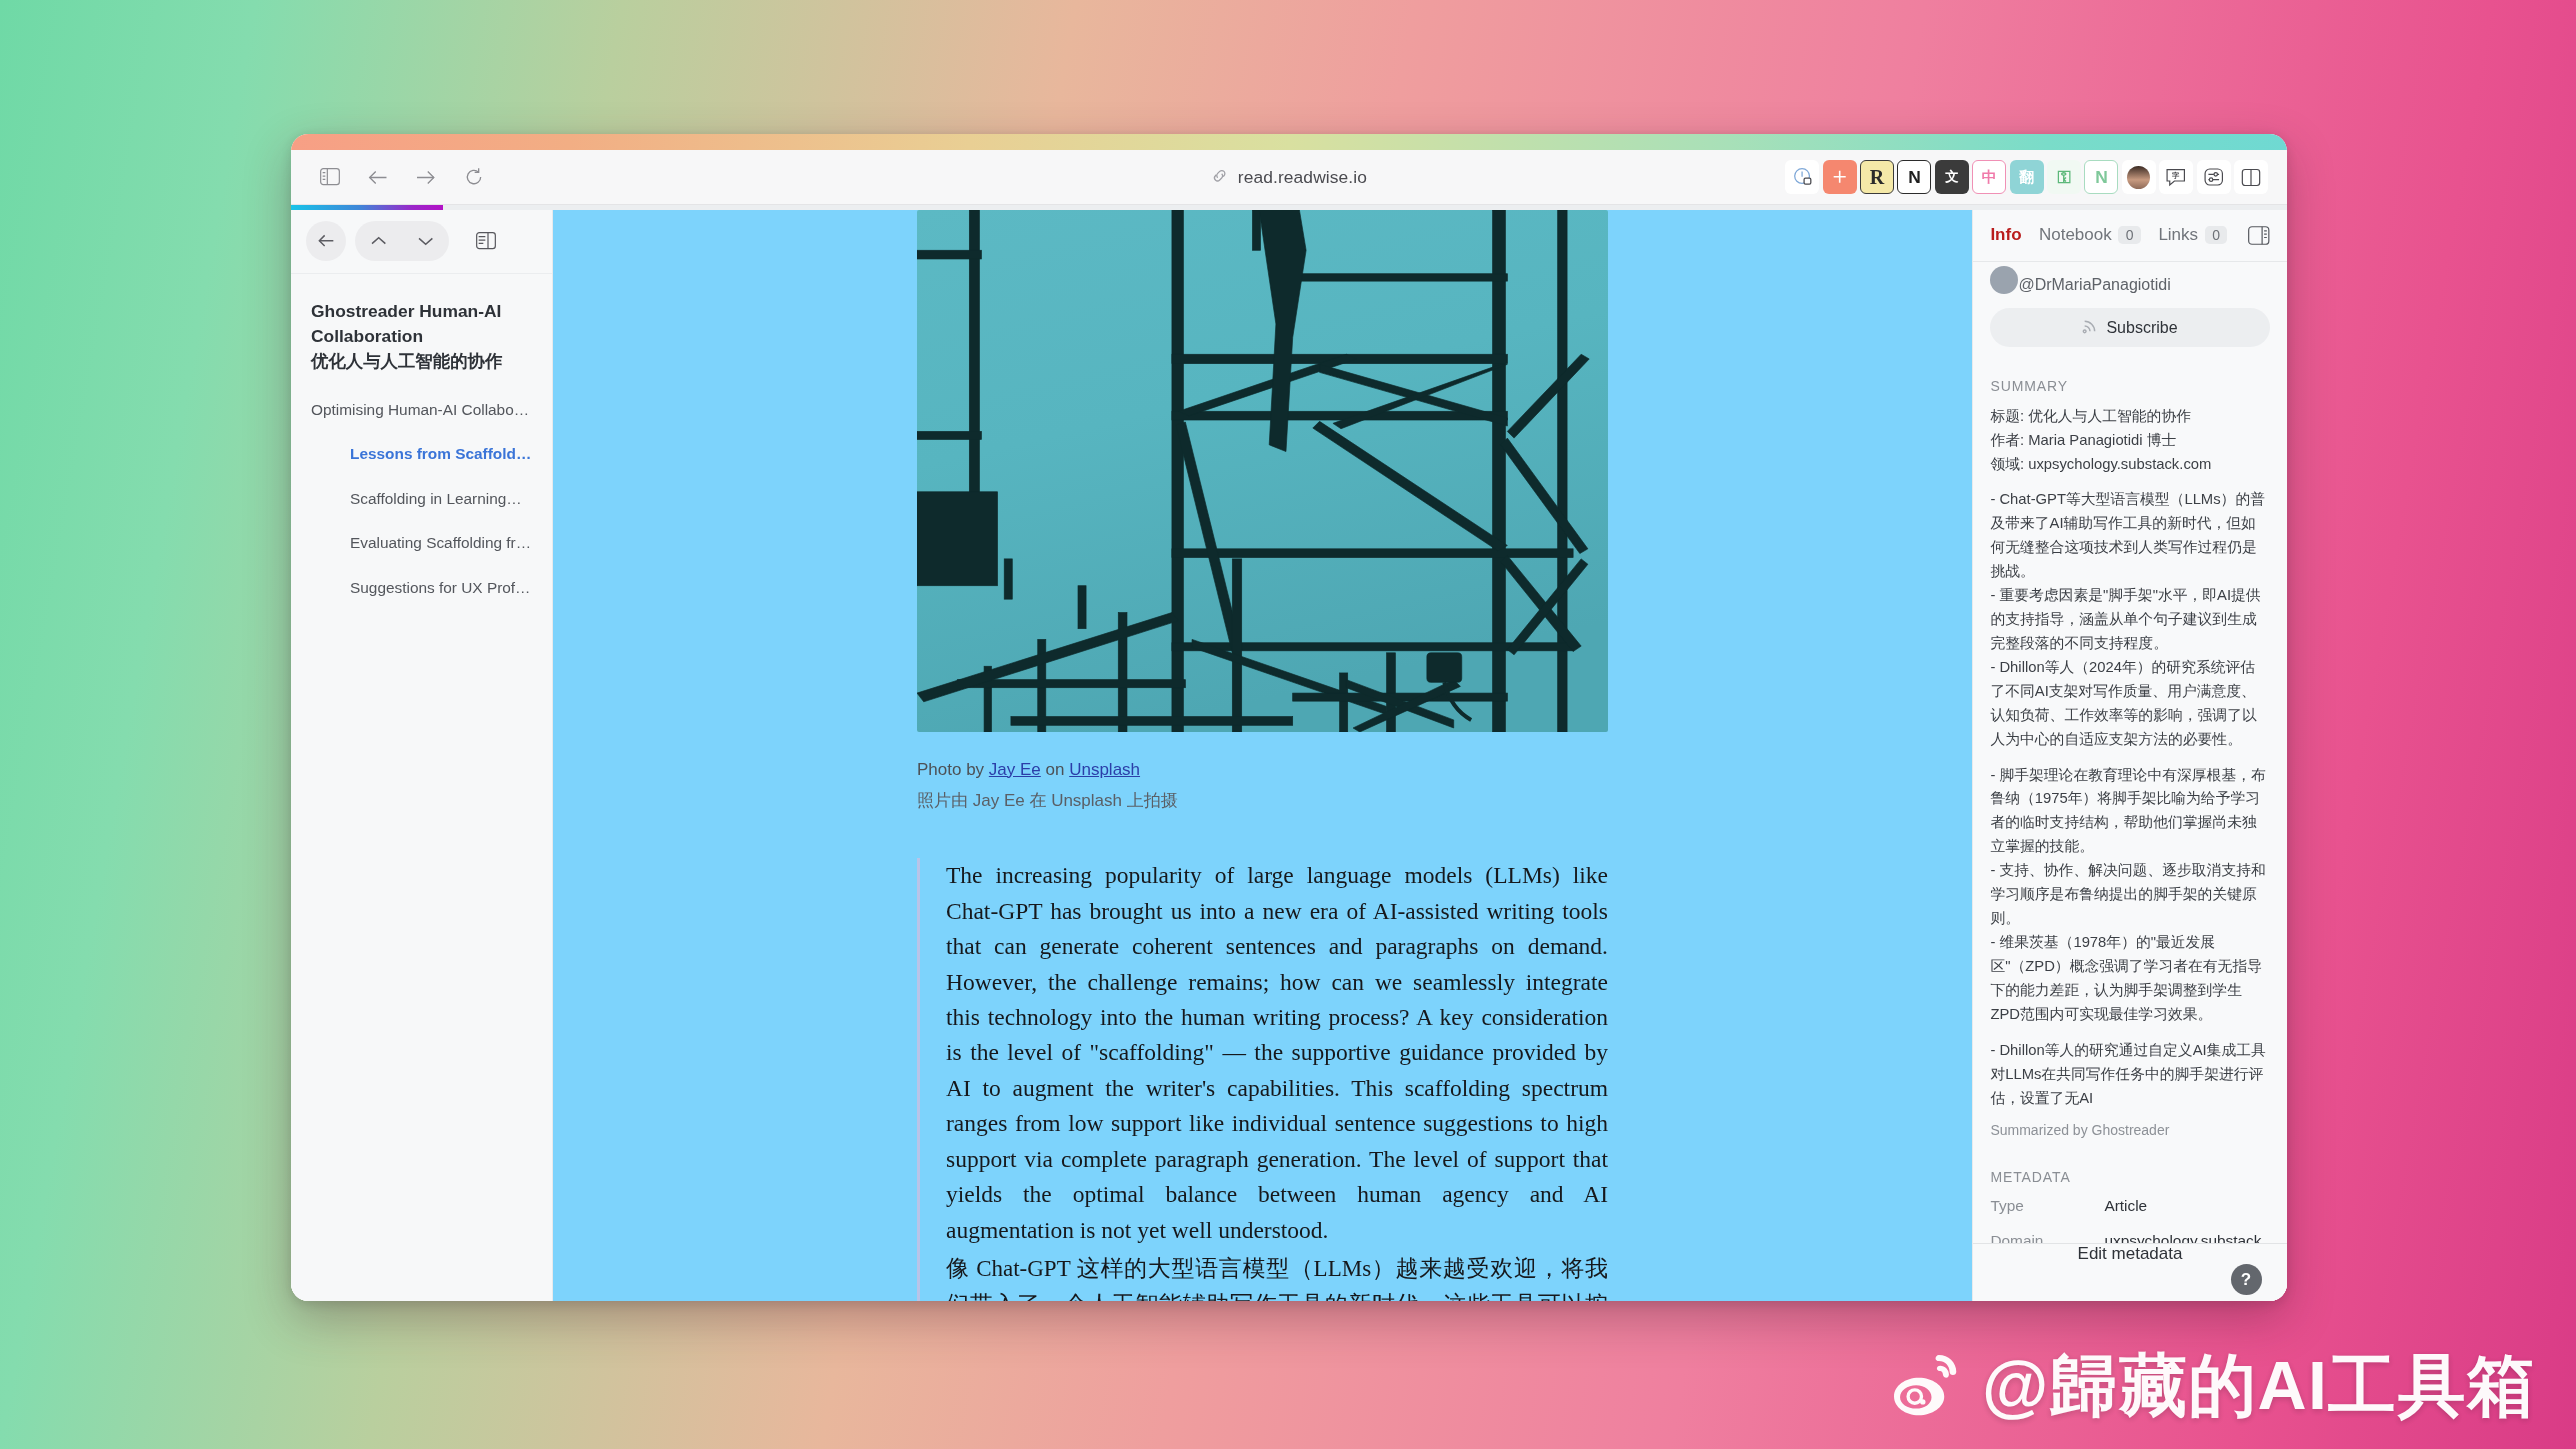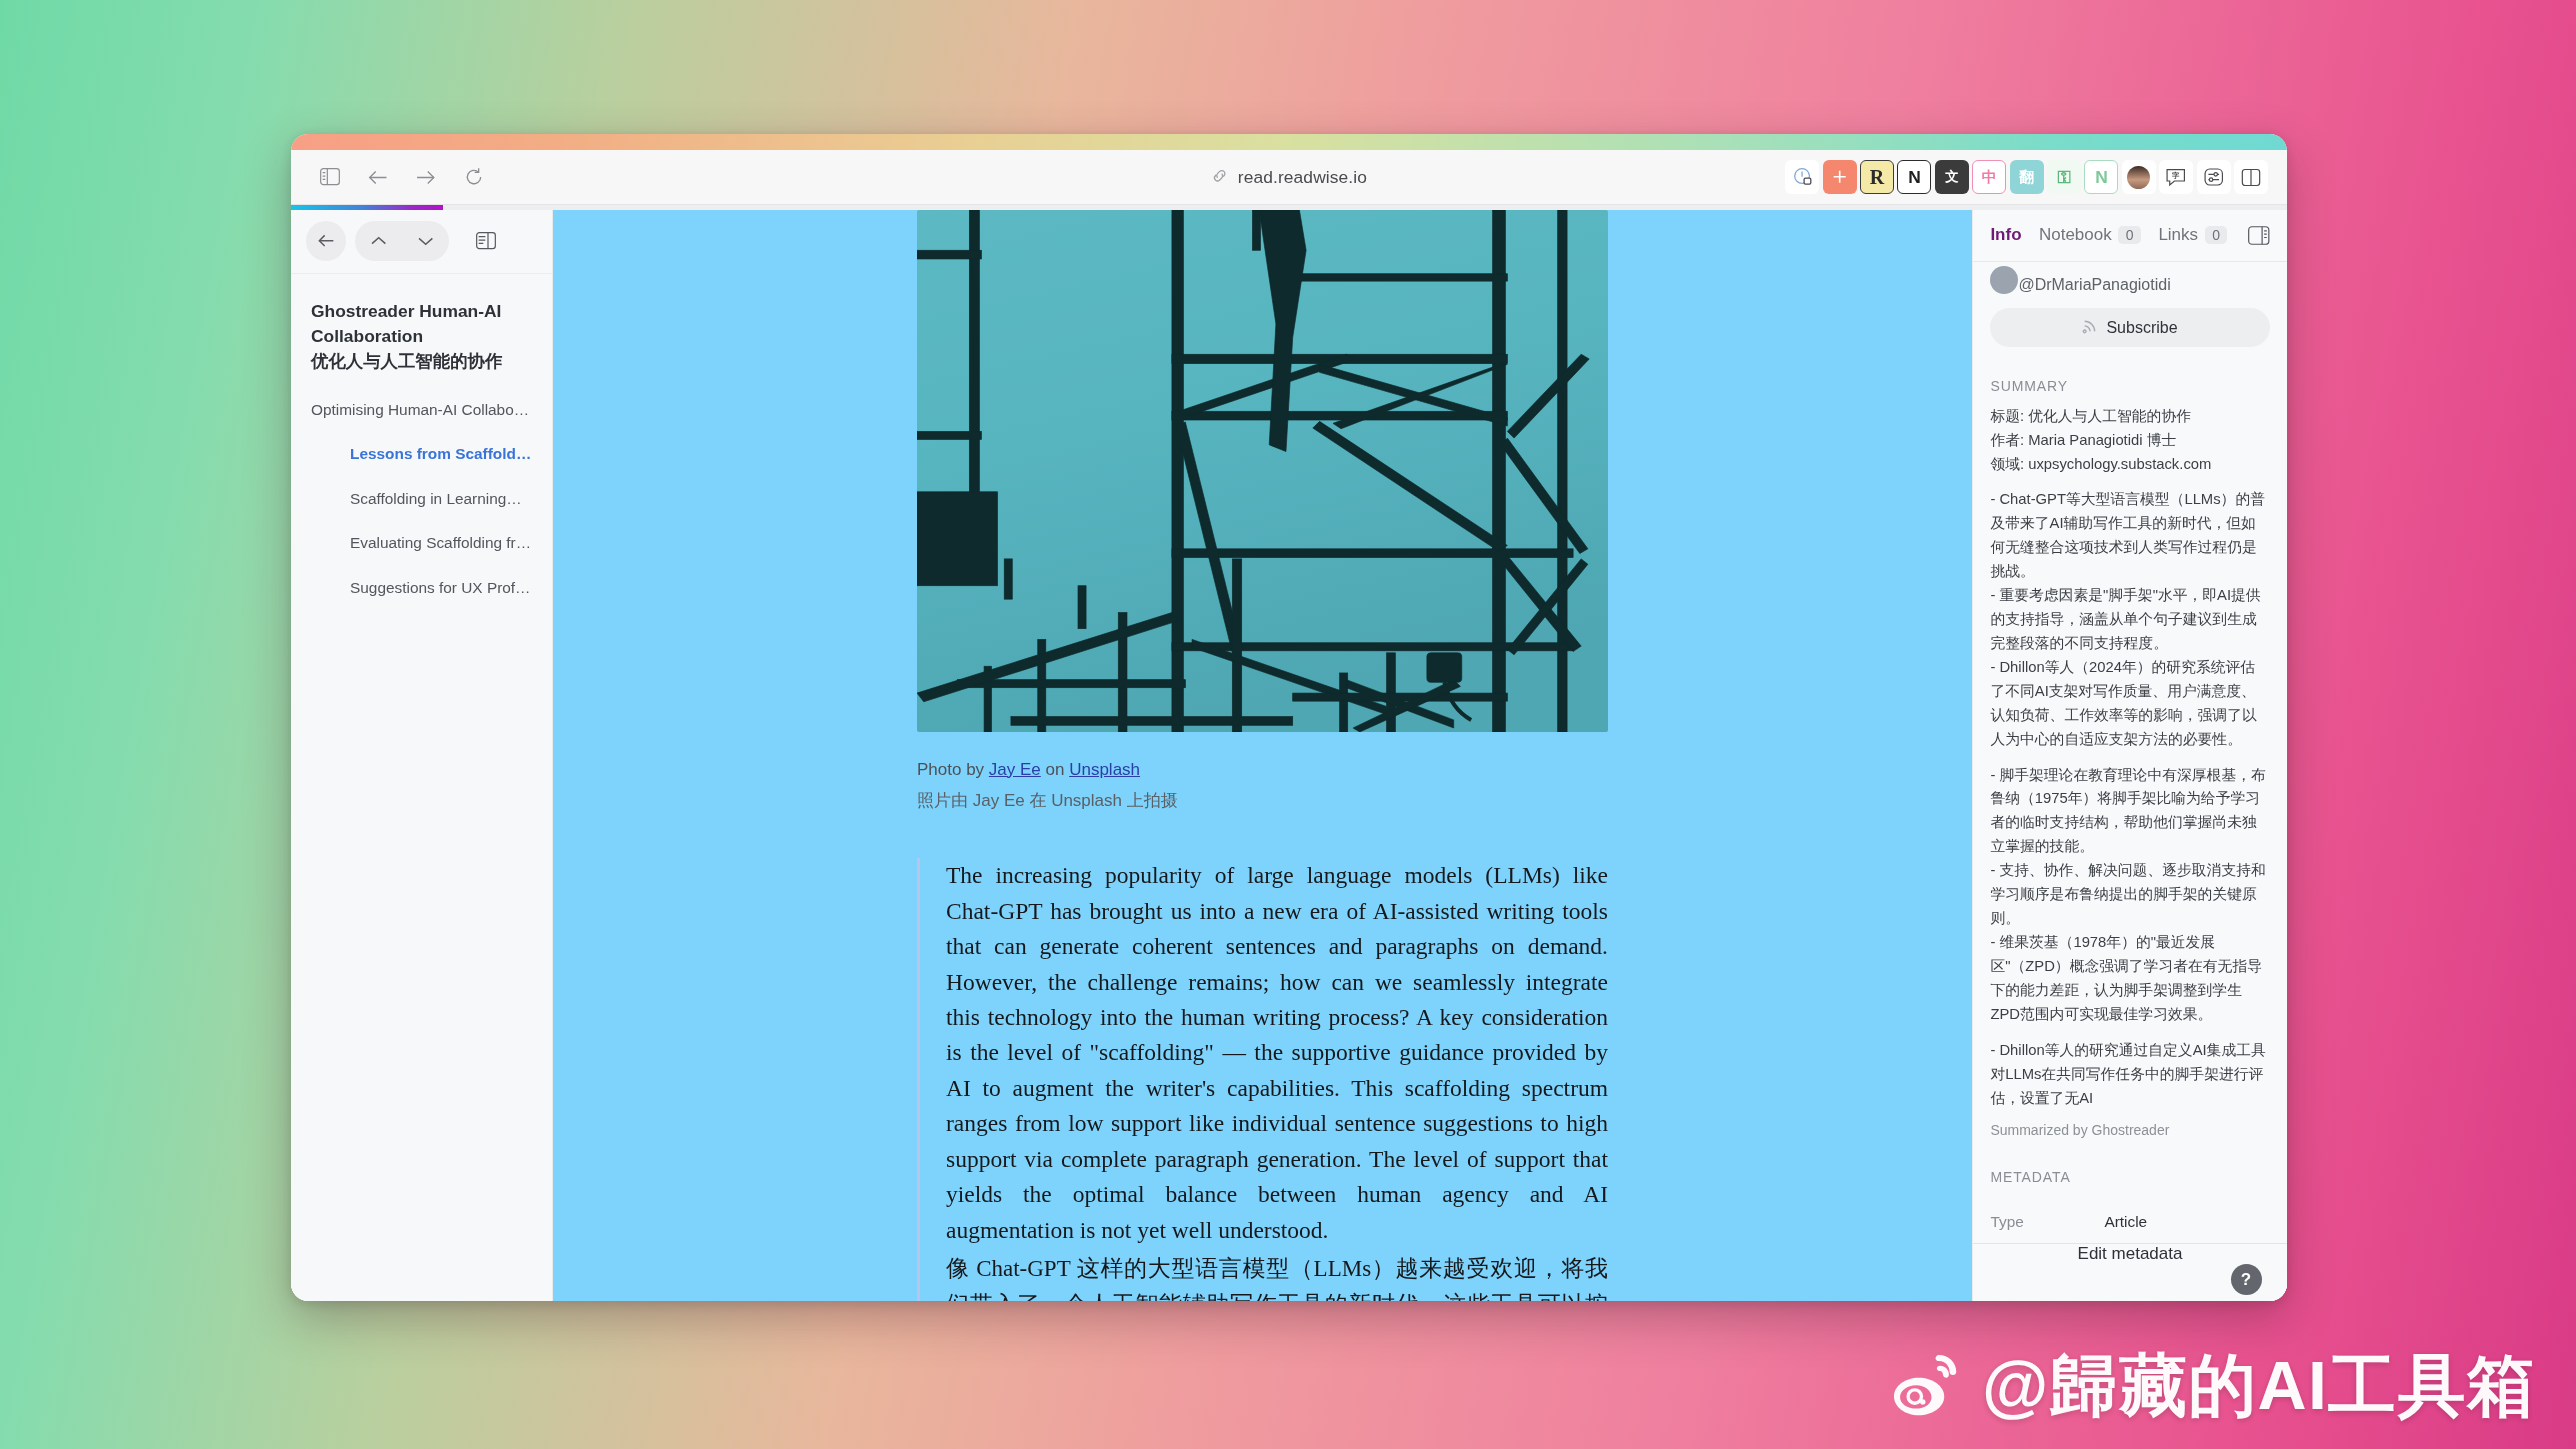--- a/index.html
+++ b/index.html
@@ -165,21 +165,21 @@
     display: flex; flex-direction: column; position: relative;
   }
   #right-panel-tabs {
     height: 51px; display: flex; align-items: center;
     padding: 0 17.4px; gap: 17.4px;
   }
   .rp-tab {
     font-size: 17px; color: #71757b; display: flex;
     align-items: center; gap: 6.7px;
   }
-  .rp-tab.active { color: #701a75; font-weight: 700; }
+  .rp-tab.active { color: #b91c1c; font-weight: 700; }
   .rp-count {
     background: #e8eaec; color: #6d7177; border-radius: 4.7px;
     font-size: 14px; padding: 1.3px 7.4px; font-weight: 400;
   }
   #rp-panel-toggle { margin-left: auto; color: #55585e; display: flex; }
   #right-panel-scroll {
     flex: 1 1 auto; overflow: hidden;
     border-top: 0.7px solid #e6e8ea; padding: 0 17.4px;
   }
   #author-row {
@@ -203,21 +203,21 @@
     color: #8a8e94; font-weight: 400;
   }
   #summary-body { margin-top: 10.7px; }
   #summary-body p {
     font-size: 14.8px; line-height: 1.62; color: #3b3f45;
     margin-bottom: 11.4px;
   }
   #summary-credit {
     font-size: 14px; color: #8d9197; margin-top: 2.7px;
   }
-  #metadata-table { margin-top: 28px; }
+  #metadata-table { margin-top: 12px; }
   .meta-row {
     display: flex; align-items: baseline;
     margin-bottom: 17.4px; font-size: 15.4px;
   }
   .meta-key { width: 114px; flex: 0 0 114px; color: #8a8e94; }
   .meta-val { color: #2e3238; white-space: nowrap; overflow: hidden; }
   #edit-metadata-bar {
     position: absolute; left: 0; right: 0; bottom: 0; height: 58px;
     background: #f8f9fa; border-top: 0.7px solid #e2e4e6;
     display: flex; align-items: center; padding: 0 25.5px; flex-direction: column;

